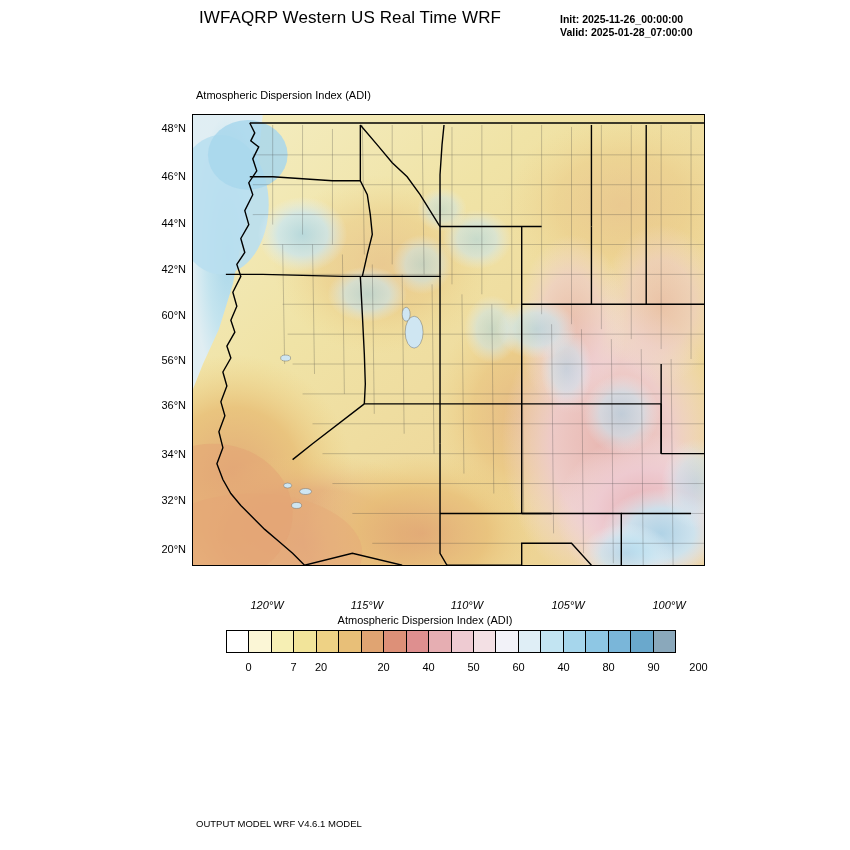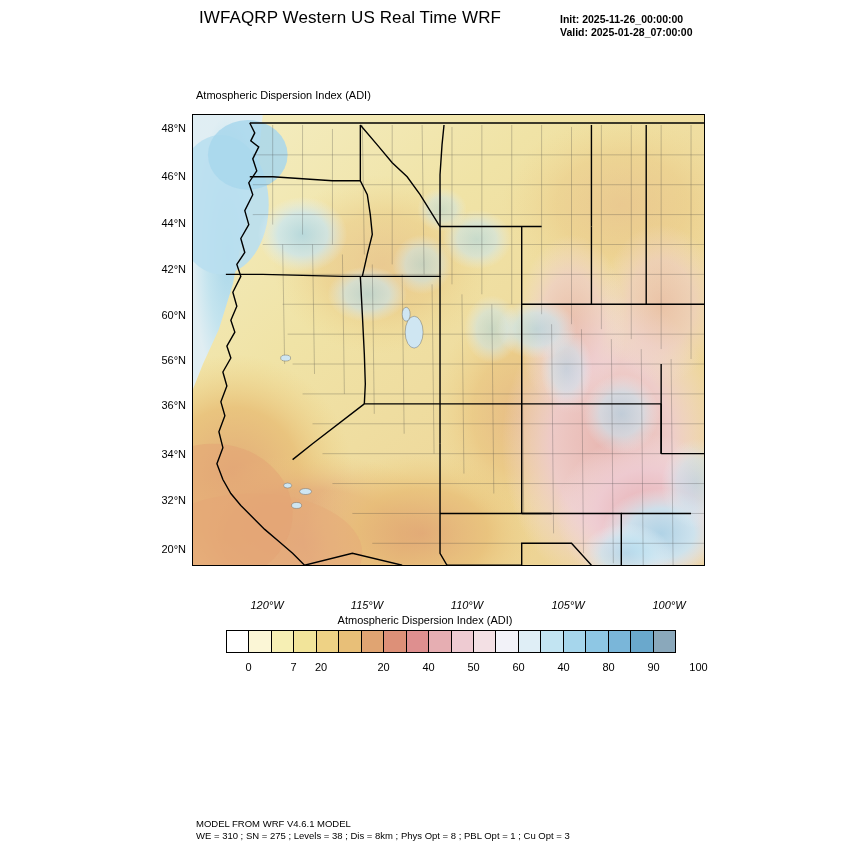--- a/index.html
+++ b/index.html
@@ -333,16 +333,16 @@
   <div class="cbar-tick" style="left:22.5px">0</div>
   <div class="cbar-tick" style="left:67.5px">7</div>
   <div class="cbar-tick" style="left:95px">20</div>
   <div class="cbar-tick" style="left:157.5px">20</div>
   <div class="cbar-tick" style="left:202.5px">40</div>
   <div class="cbar-tick" style="left:247.5px">50</div>
   <div class="cbar-tick" style="left:292.5px">60</div>
   <div class="cbar-tick" style="left:337.5px">40</div>
   <div class="cbar-tick" style="left:382.5px">80</div>
   <div class="cbar-tick" style="left:427.5px">90</div>
-  <div class="cbar-tick" style="left:472.5px">100</div>
+  <div class="cbar-tick" style="left:472.5px">200</div>
 </div>
 
-<div class="footer"><span>MODEL FROM WRF V4.6.1 MODEL</span><br><span>WE = 310 ; SN = 275 ; Levels = 38 ; Dis = 8km ; Phys Opt = 8 ; PBL Opt = 1 ; Cu Opt = 3</span></div>
+<div class="footer"><span>OUTPUT MODEL WRF V4.6.1 MODEL</span><br></div>
 
 </body></html>

